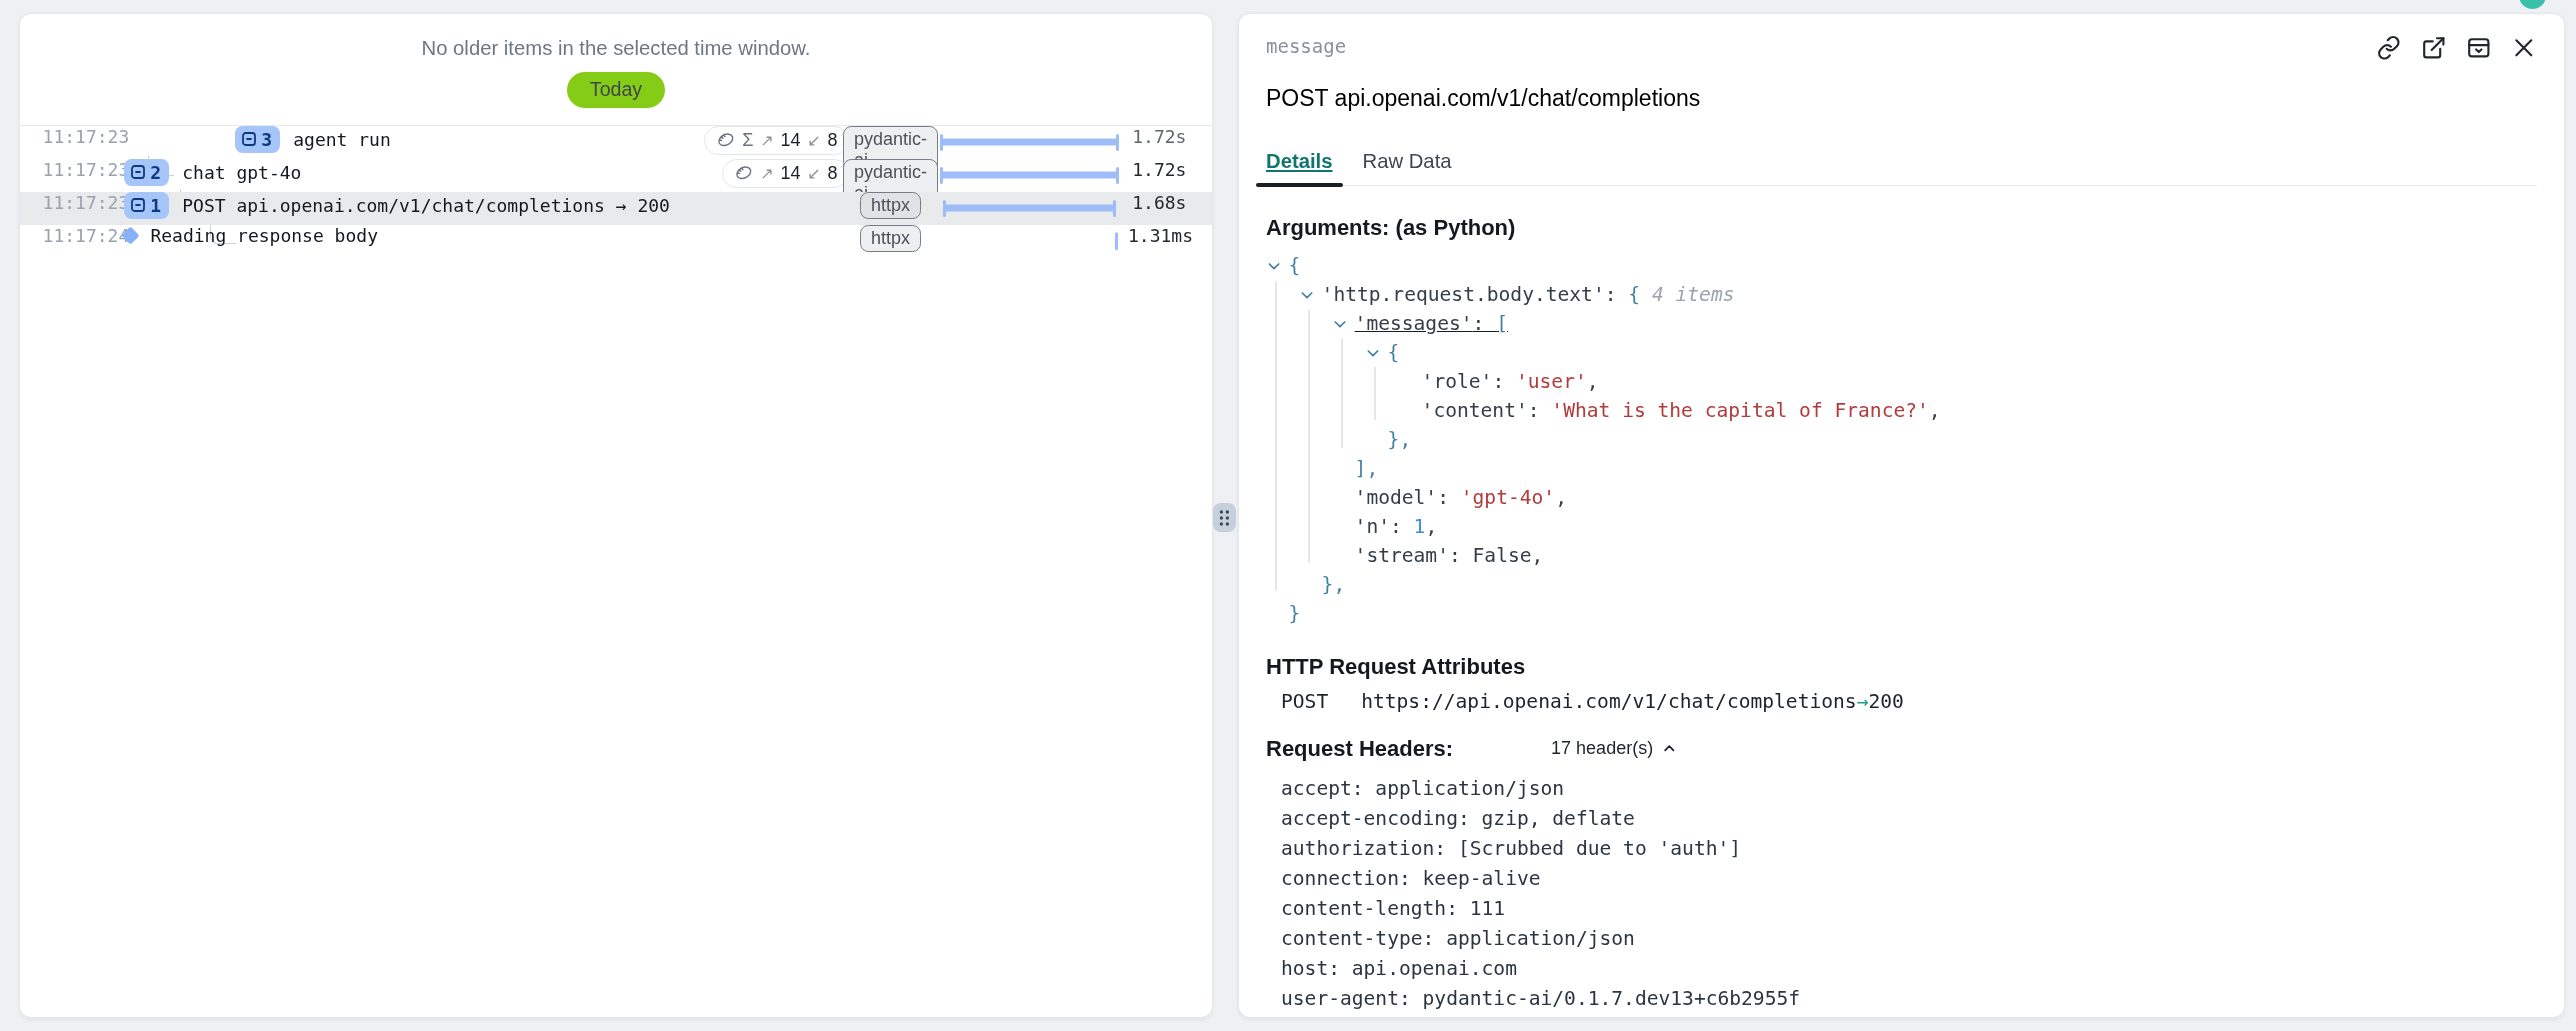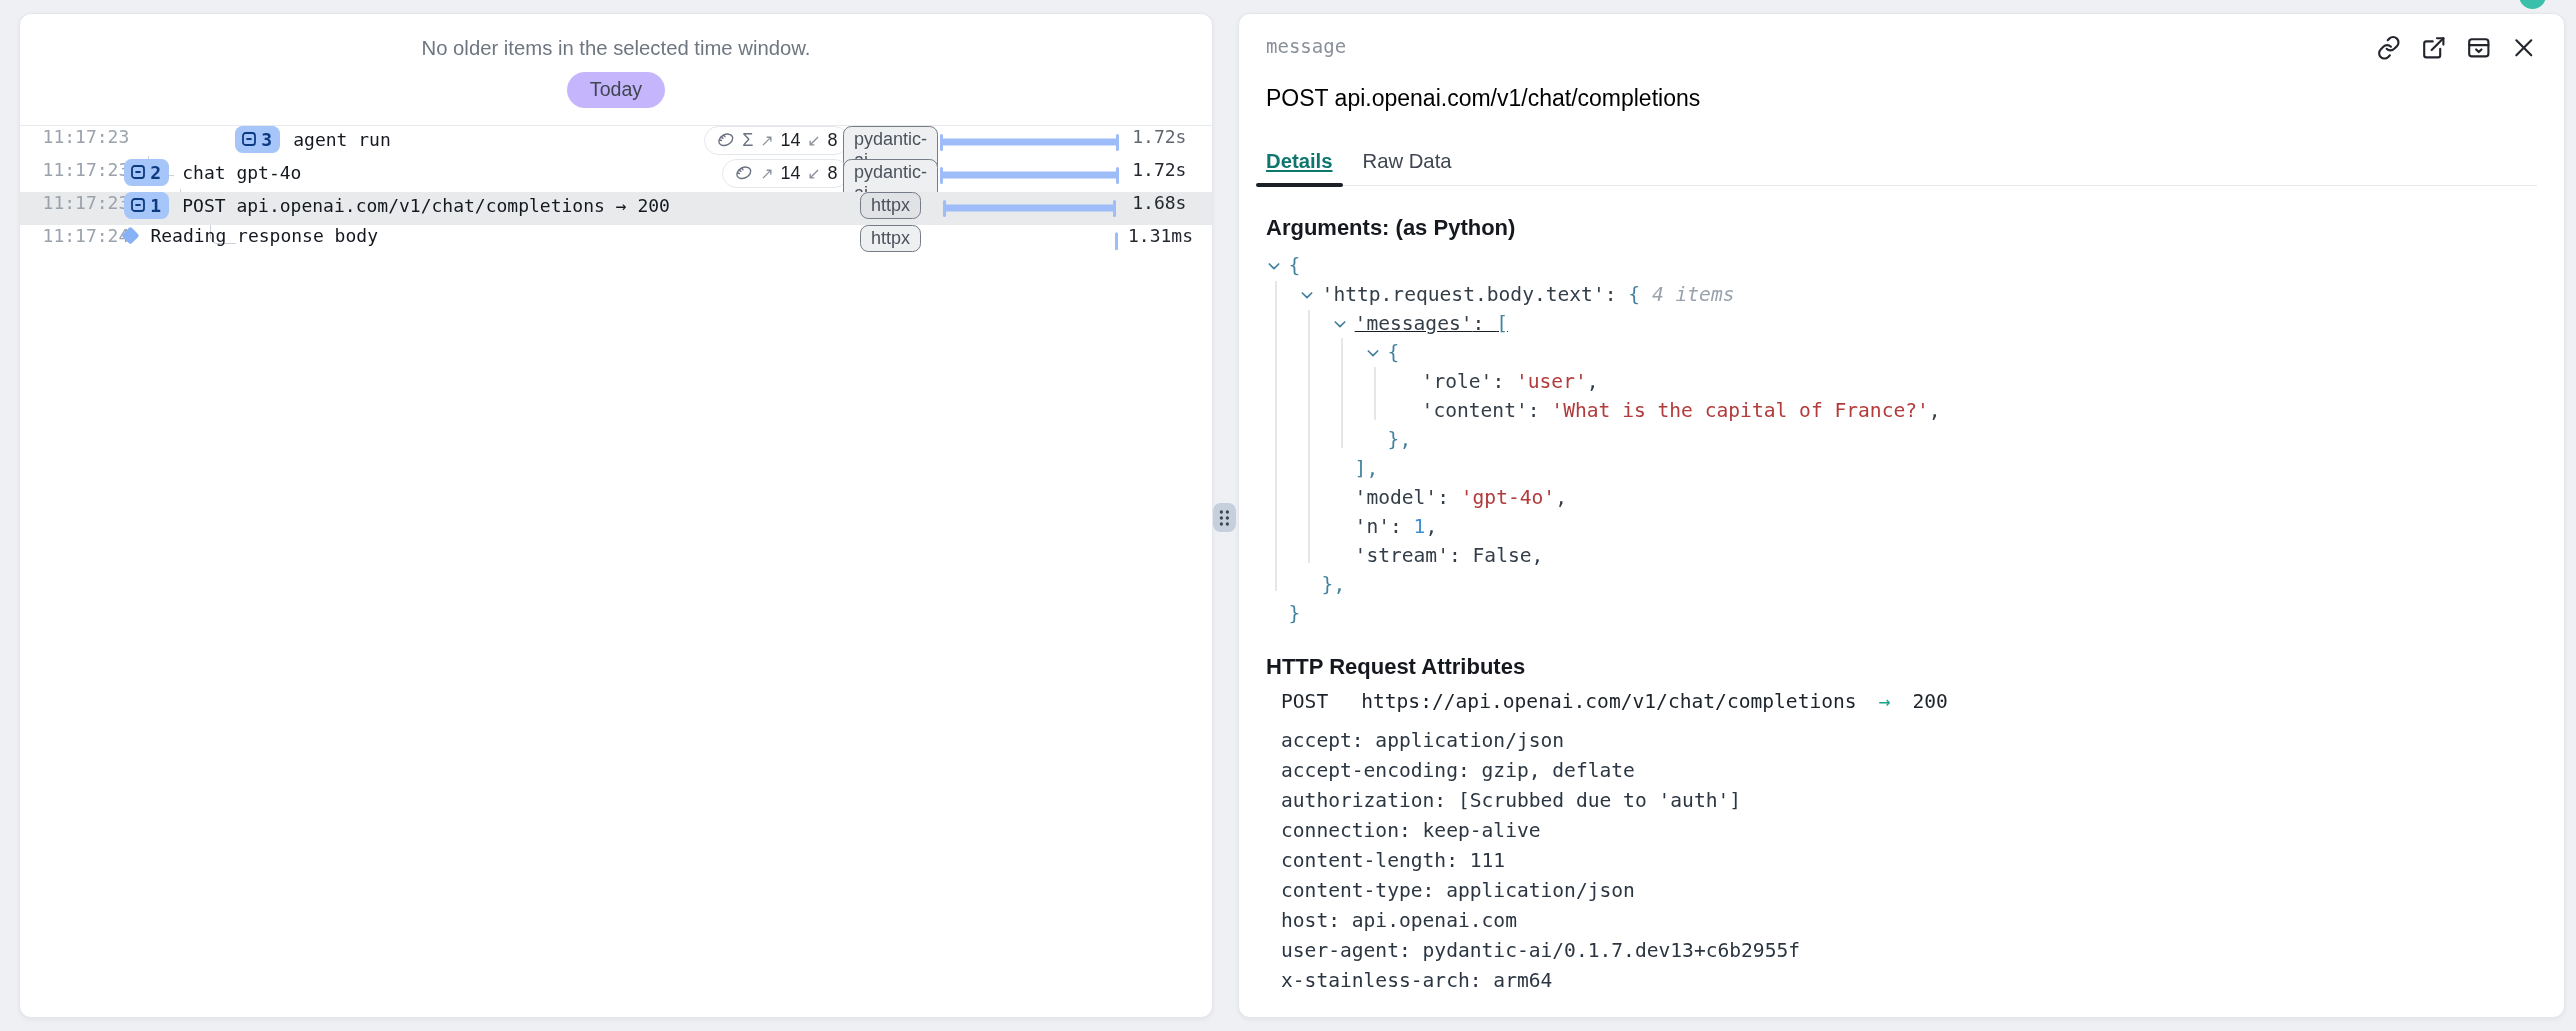--- a/index.html
+++ b/index.html
@@ -7,21 +7,21 @@
   body { background:#eef0f3; font-family:"Liberation Sans", sans-serif; color:#181c24; position:relative; }
 
   .panel { position:absolute; top:13px; background:#ffffff; border:1.5px solid #e3e6ea;
            border-radius:12px; box-shadow:0 1.5px 4.5px rgba(20,24,31,.05); overflow:hidden; }
   .panel.left  { left:19px;   width:1194px; height:1005px; }
   .panel.right { left:1238px; width:1327px; height:1005px; }
 
   
   .empty-notice { margin-top:22.6px; text-align:center; font-size:20.3px; color:#6e7680; }
   .today-wrap { display:flex; justify-content:center; margin-top:12px; }
-  .today-btn { background:#c4b5fd; border:none; border-radius:752px; padding:6.8px 22.6px;
+  .today-btn { background:#84cc16; border:none; border-radius:752px; padding:6.8px 22.6px;
                font-size:19.6px; color:#3f4650; font-family:"Liberation Sans", sans-serif; cursor:pointer; }
   .rows-wrap { margin-top:16.6px; border-top:1.5px solid #e8eaec; position:relative; }
   .row { display:flex; align-items:flex-start; height:33px; font-family:"DejaVu Sans Mono", monospace; position:relative; }
   .row.selected { background:#e9eaec; }
   .cell-time { width:104px; padding-left:22.6px; font-size:18px; color:#9aa2ac; flex:none; }
   .cell-tree { flex:1 1 auto; display:flex; align-items:center; min-width:0; }
   .row:nth-child(1) .cell-tree { padding-left:18px; }
   .row:nth-child(2) .cell-tree { padding-left:50px; }
   .row:nth-child(3) .cell-tree { padding-left:80px; }
   .row:nth-child(4) .cell-tree { padding-left:111px; }
@@ -72,21 +72,21 @@
   .chev { width:22.6px; flex:none; display:inline-flex; align-items:center; cursor:pointer; }
   .chev svg { width:16px; height:16px; stroke:#43829f; stroke-width:2.6; fill:none; stroke-linecap:round; stroke-linejoin:round; }
   .tk-key,.tk-plain { color:#333e49; }
   .tk-str { color:#b23b3b; }
   .tk-num { color:#3f8fd4; }
   .tk-punc { color:#43829f; }
   .tk-muted { color:#9aa3ad; font-style:italic; }
   .guide { position:absolute; width:1.5px; background:#e3e7ea; z-index:0; }
   .http-heading { margin-top:25.6px; }
   .method-line { margin-top:10.5px; font-family:"DejaVu Sans Mono", monospace; font-size:19.6px; color:#1d232b; padding-left:15px; display:flex; gap:33px; }
-  .method-line .url-part { display:flex; gap:22px; }
+  .method-line .url-part { display:flex; gap:0; }
   .teal-arrow { color:#18a28c; }
   .rh-row { margin-top:22.6px; display:flex; align-items:center; }
   .headers-toggle { margin-left:98px; background:none; border:none; font-size:18px; color:#1f242c;
                     font-family:"Liberation Sans", sans-serif; display:flex; align-items:center; gap:7.5px; cursor:pointer; }
   .headers-toggle svg { width:16.6px; height:16.6px; stroke:#1f242c; stroke-width:2.6; fill:none; stroke-linecap:round; stroke-linejoin:round; }
   .headers-list { margin-top:12px; padding-left:15px; font-family:"DejaVu Sans Mono", monospace; font-size:19.6px; color:#2b3642; }
   .hdr-line { height:30px; display:flex; align-items:center; white-space:pre; }
 
   
   .grip { position:absolute; left:1213px; top:503px; width:23px; height:29px; background:#c5d0dc;
@@ -292,20 +292,29 @@
     <div class="sec-heading http-heading">HTTP Request Attributes</div>
     <div class="method-line">
       <span>POST</span>
       <span class="url-part">
         <span>https://api.openai.com/v1/chat/completions</span>
         <span class="teal-arrow">→</span>
         <span>200</span>
       </span>
     </div>
 
+    <div class="rh-row">
+      <span class="sec-heading">Request Headers:</span>
+      <button class="headers-toggle">
+        <span>17 header(s)</span>
+        <svg viewBox="0 0 24 24">
+            <polyline points="6 15 12 9 18 15"></polyline>
+          </svg>
+      </button>
+    </div>
     <div class="headers-list">
         <div class="hdr-line">accept: application/json</div>
         <div class="hdr-line">accept-encoding: gzip, deflate</div>
         <div class="hdr-line">authorization: [Scrubbed due to 'auth']</div>
         <div class="hdr-line">connection: keep-alive</div>
         <div class="hdr-line">content-length: 111</div>
         <div class="hdr-line">content-type: application/json</div>
         <div class="hdr-line">host: api.openai.com</div>
         <div class="hdr-line">user-agent: pydantic-ai/0.1.7.dev13+c6b2955f</div>
         <div class="hdr-line">x-stainless-arch: arm64</div>

